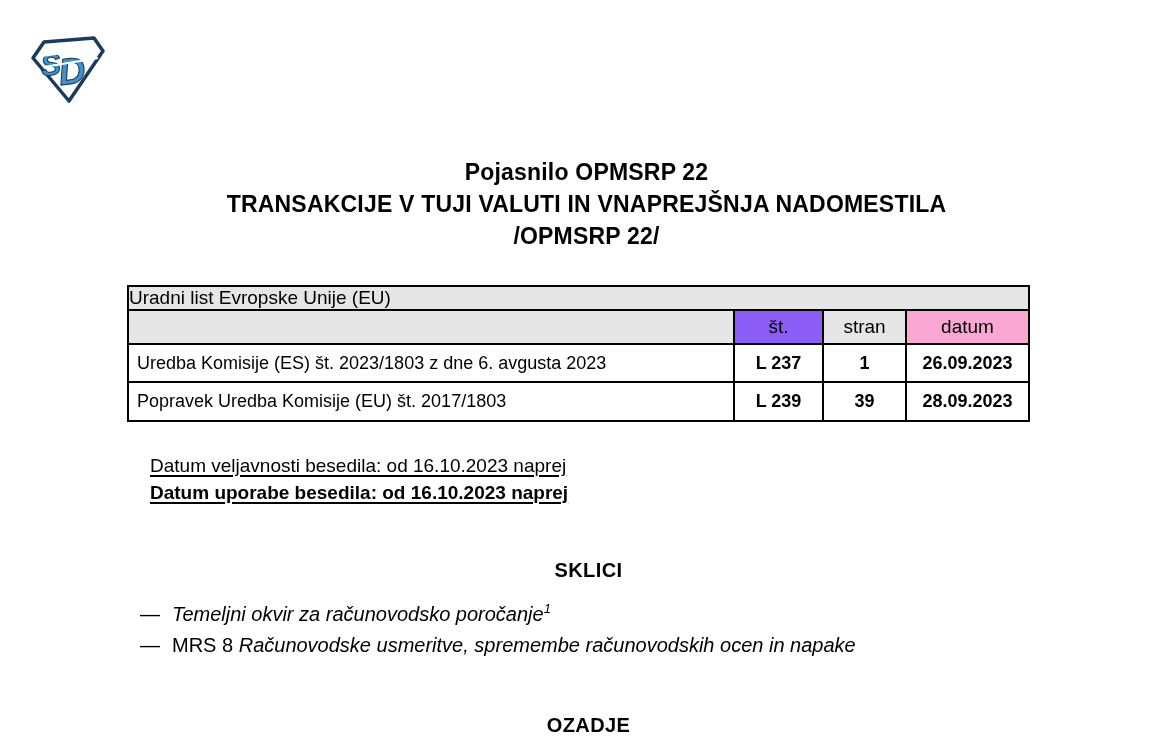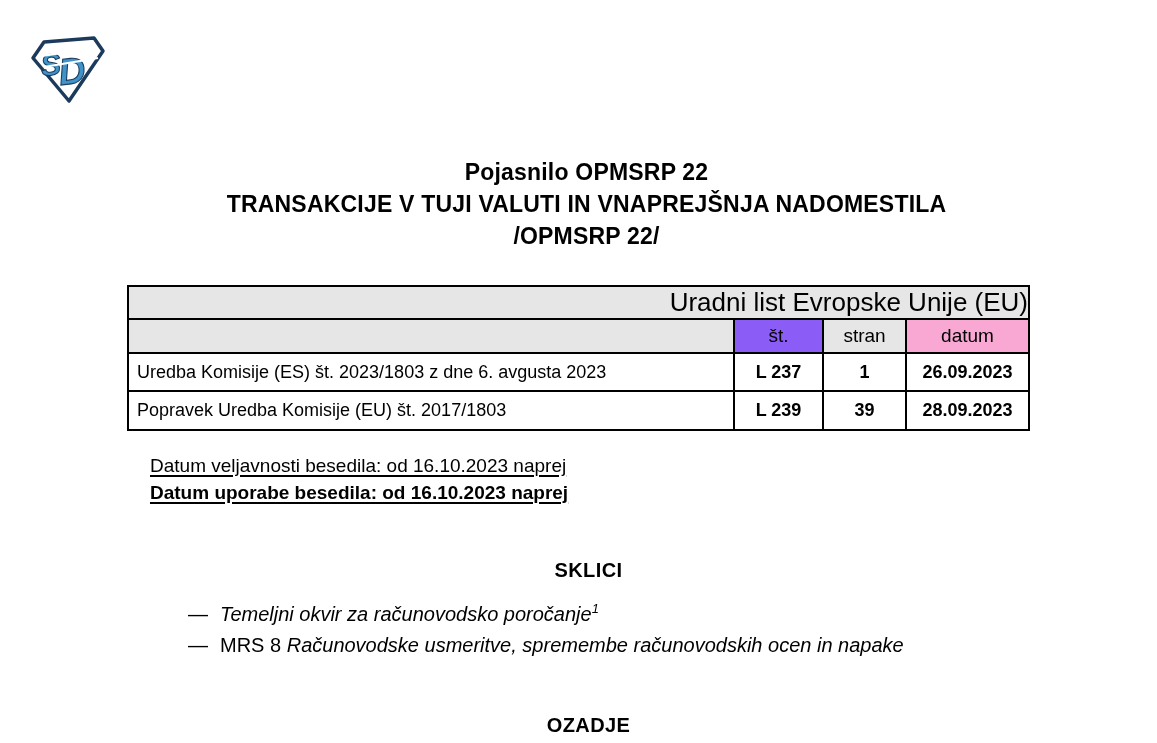--- a/index.html
+++ b/index.html
@@ -36,21 +36,21 @@
     border-collapse: collapse;
     table-layout: fixed;
     font-size: 18px;
   }
   table.eu-table td {
     border: 2px solid #000000;
     vertical-align: middle;
     overflow: hidden;
     white-space: nowrap;
   }
-  .cap-row td { height: 20px; background: #e6e6e6; text-align: right; font-size: 26px; }
+  .cap-row td { height: 20px; background: #e6e6e6; text-align: left; font-size: 19px; }
   .hdr-row td { height: 34px; background: #e6e6e6; text-align: center; font-size: 19px; }
   .body-row-1 td { height: 38px; }
   .body-row-2 td { height: 39px; }
   td.cell-name { text-align: left; padding-left: 8px; }
   td.cell-num  { text-align: center; font-weight: bold; }
 
   
   .validity {
     position: absolute;
     left: 150px; top: 452px;
@@ -77,21 +77,20 @@
   .h-sklici { top: 559px; }
   .h-ozadje { top: 714px; }
 
   
   .ref-list {
     position: absolute;
     left: 140px; top: 599px;
     font-size: 20px;
     line-height: 30.5px;
     width: 960px;
-    margin-left: 48px;
   }
   .ref-item .dash { margin-right: 12px; }
   .ref-item sup {
     font-size: 13px;
     font-style: italic;
     line-height: 0;
     vertical-align: super;
   }
 </style>
 </head>

